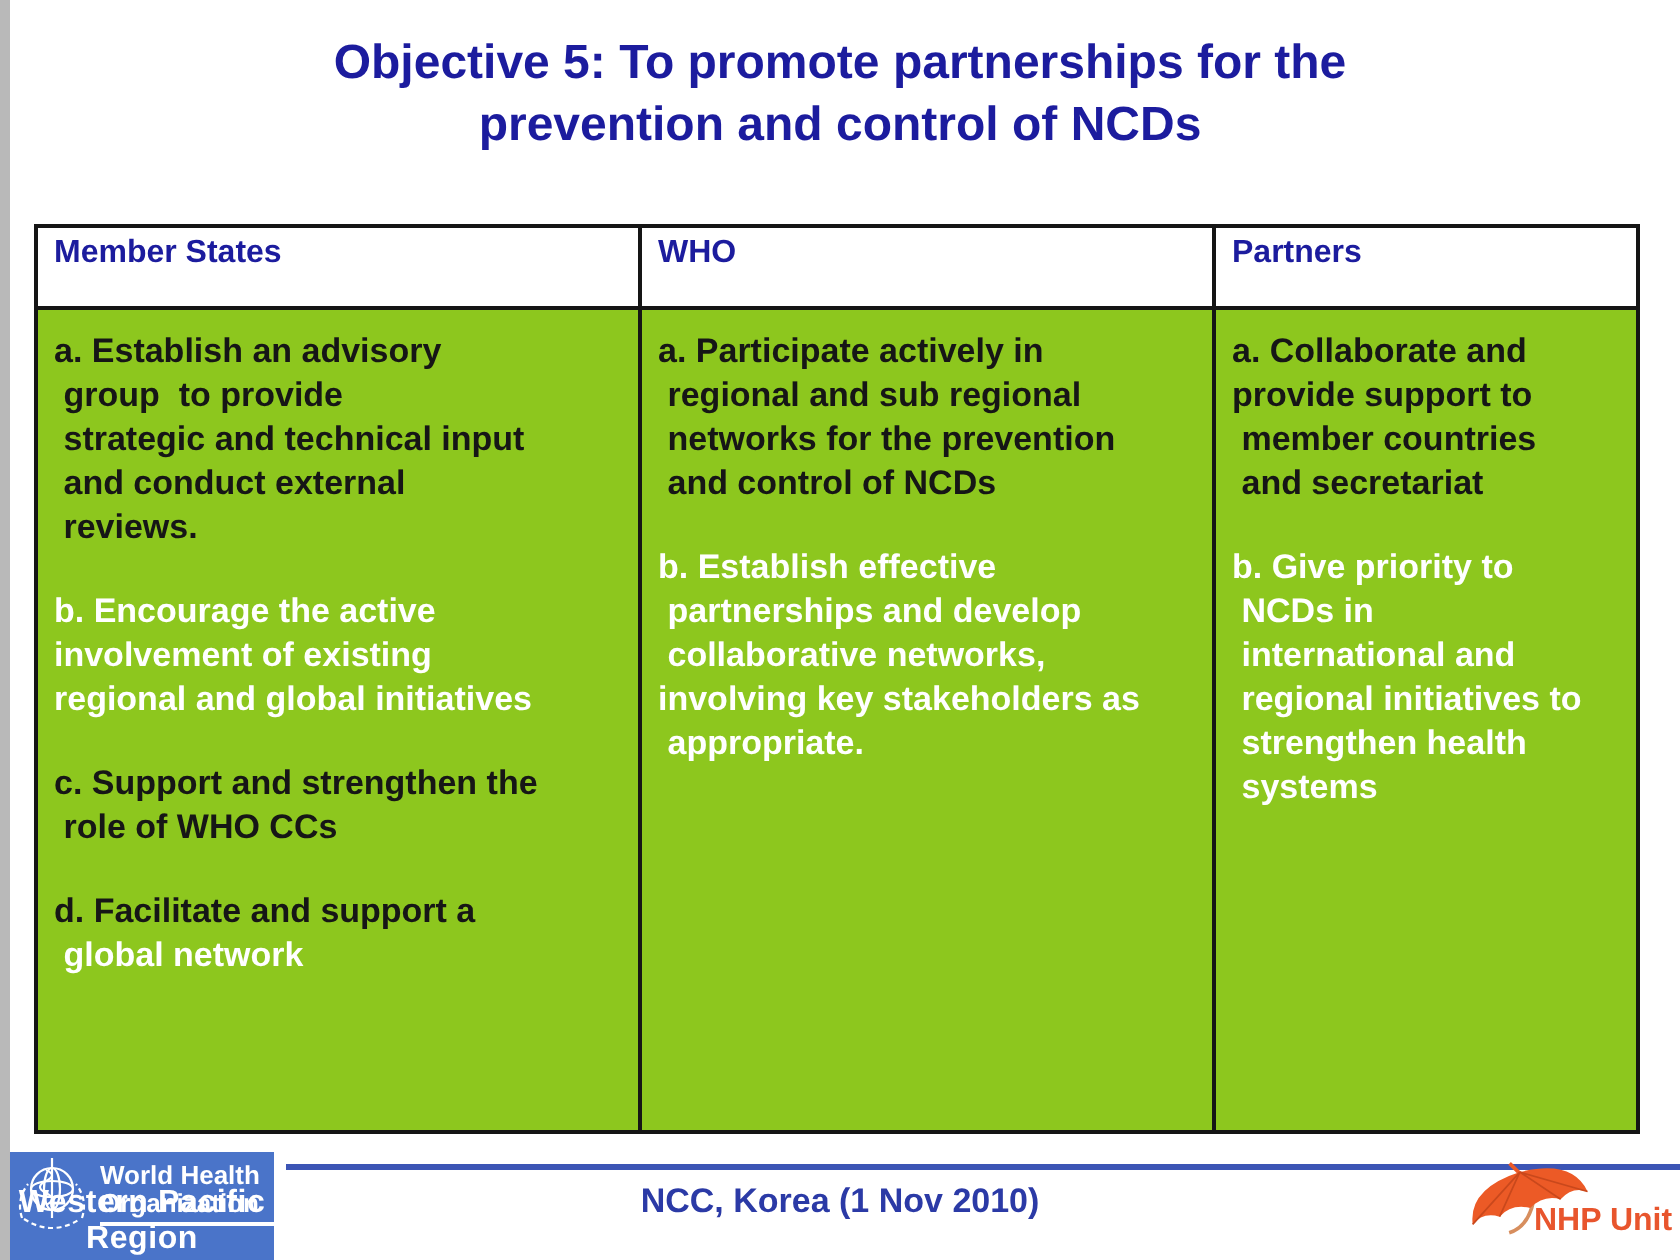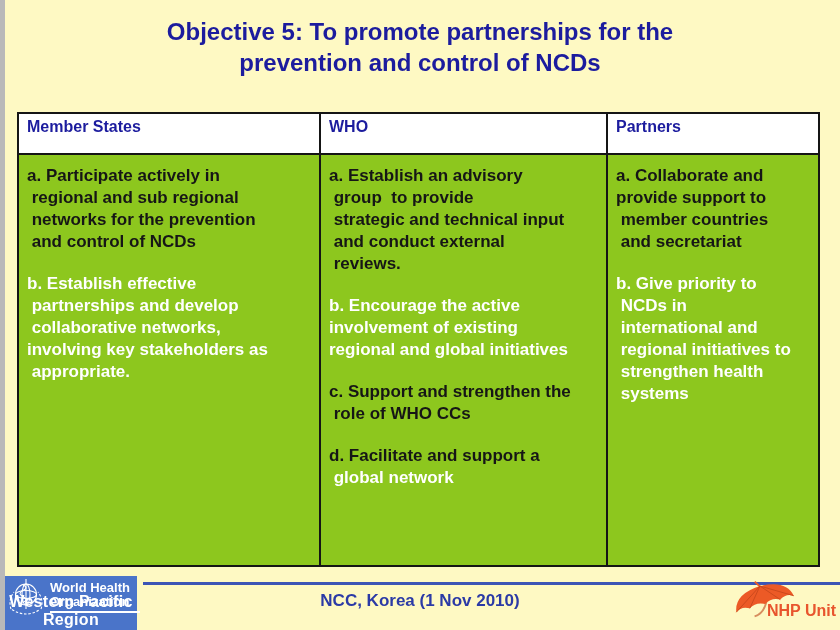--- a/index.html
+++ b/index.html
@@ -5,21 +5,21 @@
   :root{
     --title-navy:#1C1C9E;
     --cell-green:#8DC71E;
     --footer-blue:#2B3AA6;
     --who-bg:#4A74C9;
     --nhp-orange:#E8552D;
     --divider-blue:#3C55B5;
   }
   html,body{margin:0;padding:0;background:#e9e9e9;}
   #slide{
-    position:relative;width:840px;height:630px;background:#fef9c3;overflow:hidden;
+    position:relative;width:840px;height:630px;background:#ffffff;overflow:hidden;
     font-family:"Liberation Sans",sans-serif;
   }
   .edge-strip{position:absolute;left:0;top:0;width:5px;height:630px;background:#b9b9b9;}
   .title{
     position:absolute;left:0;top:16px;width:840px;text-align:center;
     font-size:24px;font-weight:bold;color:var(--title-navy);
     line-height:31px;white-space:pre-line;
   }
   .tbl{
     position:absolute;left:17px;top:112px;width:803px;height:455px;
@@ -61,44 +61,44 @@
 
   <div class="edge-strip"></div>
 
   <div class="title">Objective 5: To promote partnerships for the
 prevention and control of NCDs</div>
 
   <div class="tbl">
     <div class="cell head c0">Member States</div>
     <div class="cell head c1">WHO</div>
     <div class="cell head c2">Partners</div>
-    <div class="cell body c0">
-        <p class="item"><span class="seg-black">a. Participate actively in
- regional and sub regional
- networks for the prevention
- and control of NCDs</span></p>
-        <p class="item"><span class="seg-white">b. Establish effective
- partnerships and develop
- collaborative networks,
-involving key stakeholders as
- appropriate.</span></p>
-      </div>
     <div class="cell body c1">
         <p class="item"><span class="seg-black">a. Establish an advisory
  group  to provide
  strategic and technical input
  and conduct external
  reviews.</span></p>
         <p class="item"><span class="seg-white">b. Encourage the active
 involvement of existing
 regional and global initiatives</span></p>
         <p class="item"><span class="seg-black">c. Support and strengthen the
  role of WHO CCs</span></p>
         <p class="item"><span class="seg-black">d. Facilitate and support a
 </span><span class="seg-white"> global network</span></p>
+      </div>
+    <div class="cell body c0">
+        <p class="item"><span class="seg-black">a. Participate actively in
+ regional and sub regional
+ networks for the prevention
+ and control of NCDs</span></p>
+        <p class="item"><span class="seg-white">b. Establish effective
+ partnerships and develop
+ collaborative networks,
+involving key stakeholders as
+ appropriate.</span></p>
       </div>
     <div class="cell body c2">
         <p class="item"><span class="seg-black">a. Collaborate and
 provide support to
  member countries
  and secretariat</span></p>
         <p class="item"><span class="seg-white">b. Give priority to
  NCDs in
  international and
  regional initiatives to

